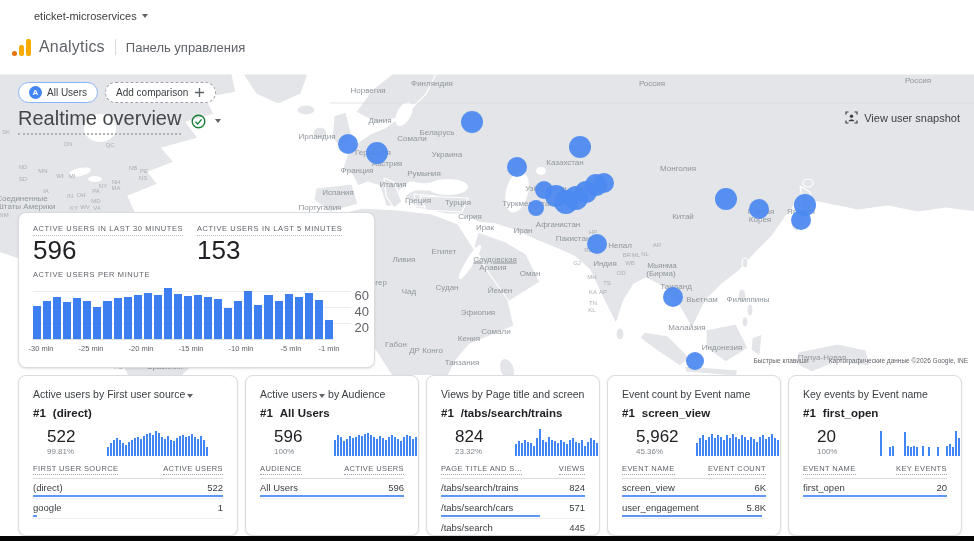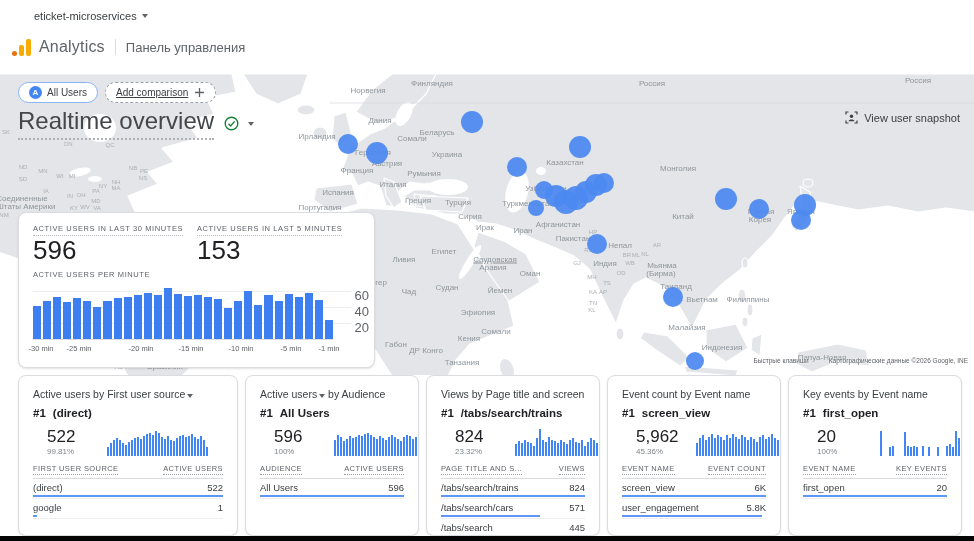--- a/index.html
+++ b/index.html
@@ -27,25 +27,25 @@
   .mstate{position:absolute;transform:translate(-50%,-50%);font-size:6px;color:#abb0b5;white-space:nowrap;}
   .mdot{position:absolute;border-radius:50%;background:#4b89f0;opacity:.93;}
   .map-attrib{position:absolute;right:6px;top:287px;font-size:6.5px;color:#5f6368;display:flex;gap:20px;
               text-shadow:0 0 2px #fff,0 0 2px #fff;}
 
   
   .chips{position:absolute;left:18px;top:82px;display:flex;align-items:center;z-index:5;}
   .chip{display:inline-flex;align-items:center;height:21px;border-radius:11px;padding:0 10px;font-size:10px;
         color:#3c4043;background:#fff;cursor:pointer;}
   .chip.users{border:1px solid #8ab4f8;}
-  .chip.add{border:1px dashed #9aa0a6;margin-left:7px;color:#3c4043;text-decoration:underline;}
+  .chip.add{border:1px dashed #9aa0a6;margin-left:7px;color:#3c4043;}
   .avatarA{width:13px;height:13px;border-radius:50%;background:#4285f4;color:#fff;font-size:8px;font-weight:bold;
            display:inline-flex;align-items:center;justify-content:center;margin-right:5px;}
   .rt-title-row{position:absolute;left:18px;top:107px;display:flex;align-items:center;z-index:5;}
-  .rt-title{font-size:24px;color:#44474a;border-bottom:2px dotted #aeb2b6;padding-bottom:3px;cursor:pointer;}
+  .rt-title{font-size:20px;color:#44474a;border-bottom:2px dotted #aeb2b6;padding-bottom:3px;cursor:pointer;}
   .rt-check{margin-left:10px;display:inline-flex;}
   .snapshot{position:absolute;right:14px;top:111px;display:flex;align-items:center;gap:6px;font-size:11px;
             color:#3c4043;z-index:5;cursor:pointer;}
 
   
   .rt-card{position:absolute;left:18px;top:212px;width:357px;height:156px;background:#fff;border:1px solid #dadce0;
            border-radius:8px;box-shadow:0 1px 2px rgba(60,64,67,.15);z-index:5;}
   .rt-label{position:absolute;font-size:7.5px;letter-spacing:.6px;color:#5f6368;border-bottom:1px dotted #b8bcc0;
             padding-bottom:2px;white-space:nowrap;}
   .rt-num{position:absolute;font-size:26px;color:#202124;}
@@ -352,21 +352,21 @@
           <i style="height: 38.4px;"></i>
           <i style="height: 44.8px;"></i>
           <i style="height: 42.4px;"></i>
           <i style="height: 46.4px;"></i>
           <i style="height: 39.2px;"></i>
           <i style="height: 19.2px;"></i>
         </div>
     </div>
     <div class="rt-xlabels" id="rt-xlabels">
         <span style="left: 8px;">-30 min</span>
-        <span style="left: 46px;">-25 min</span>
+        <span style="left: 58px;">-25 min</span>
         <span style="left: 108px;">-20 min</span>
         <span style="left: 158px;">-15 min</span>
         <span style="left: 208px;">-10 min</span>
         <span style="left: 258px;">-5 min</span>
         <span style="left: 296px;">-1 min</span>
       </div>
   </section>
 
   <section class="cards" id="cards">
     <div class="card">

